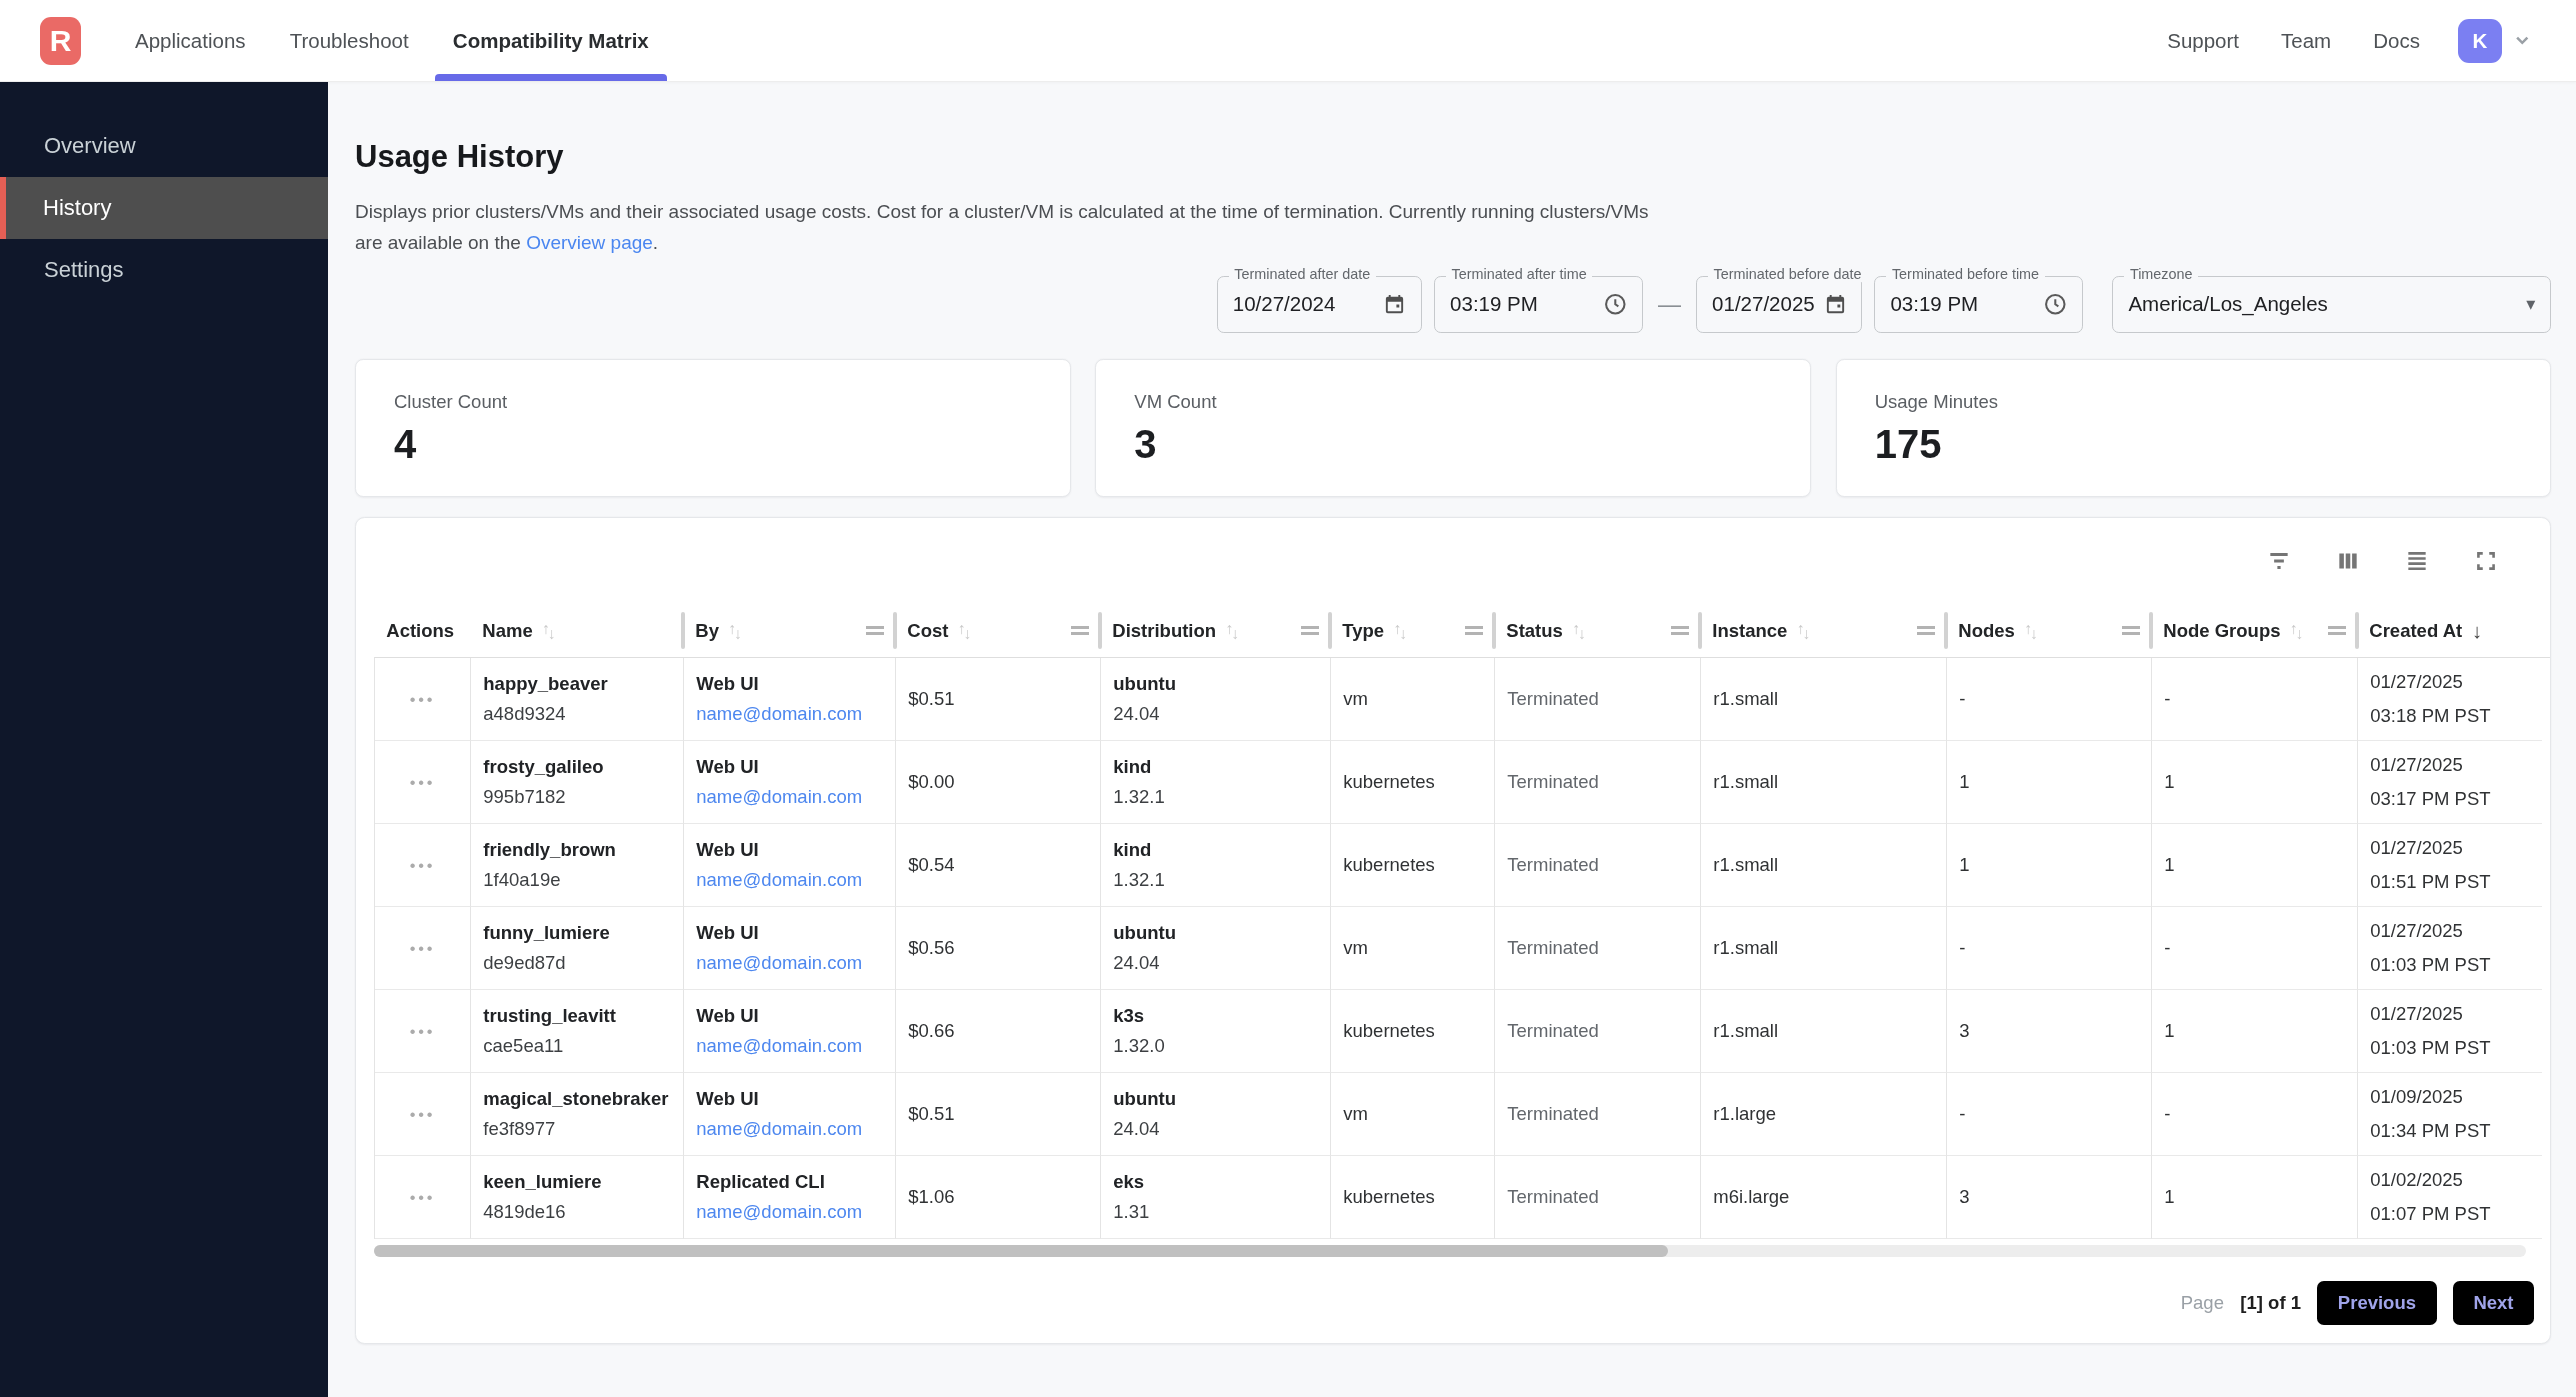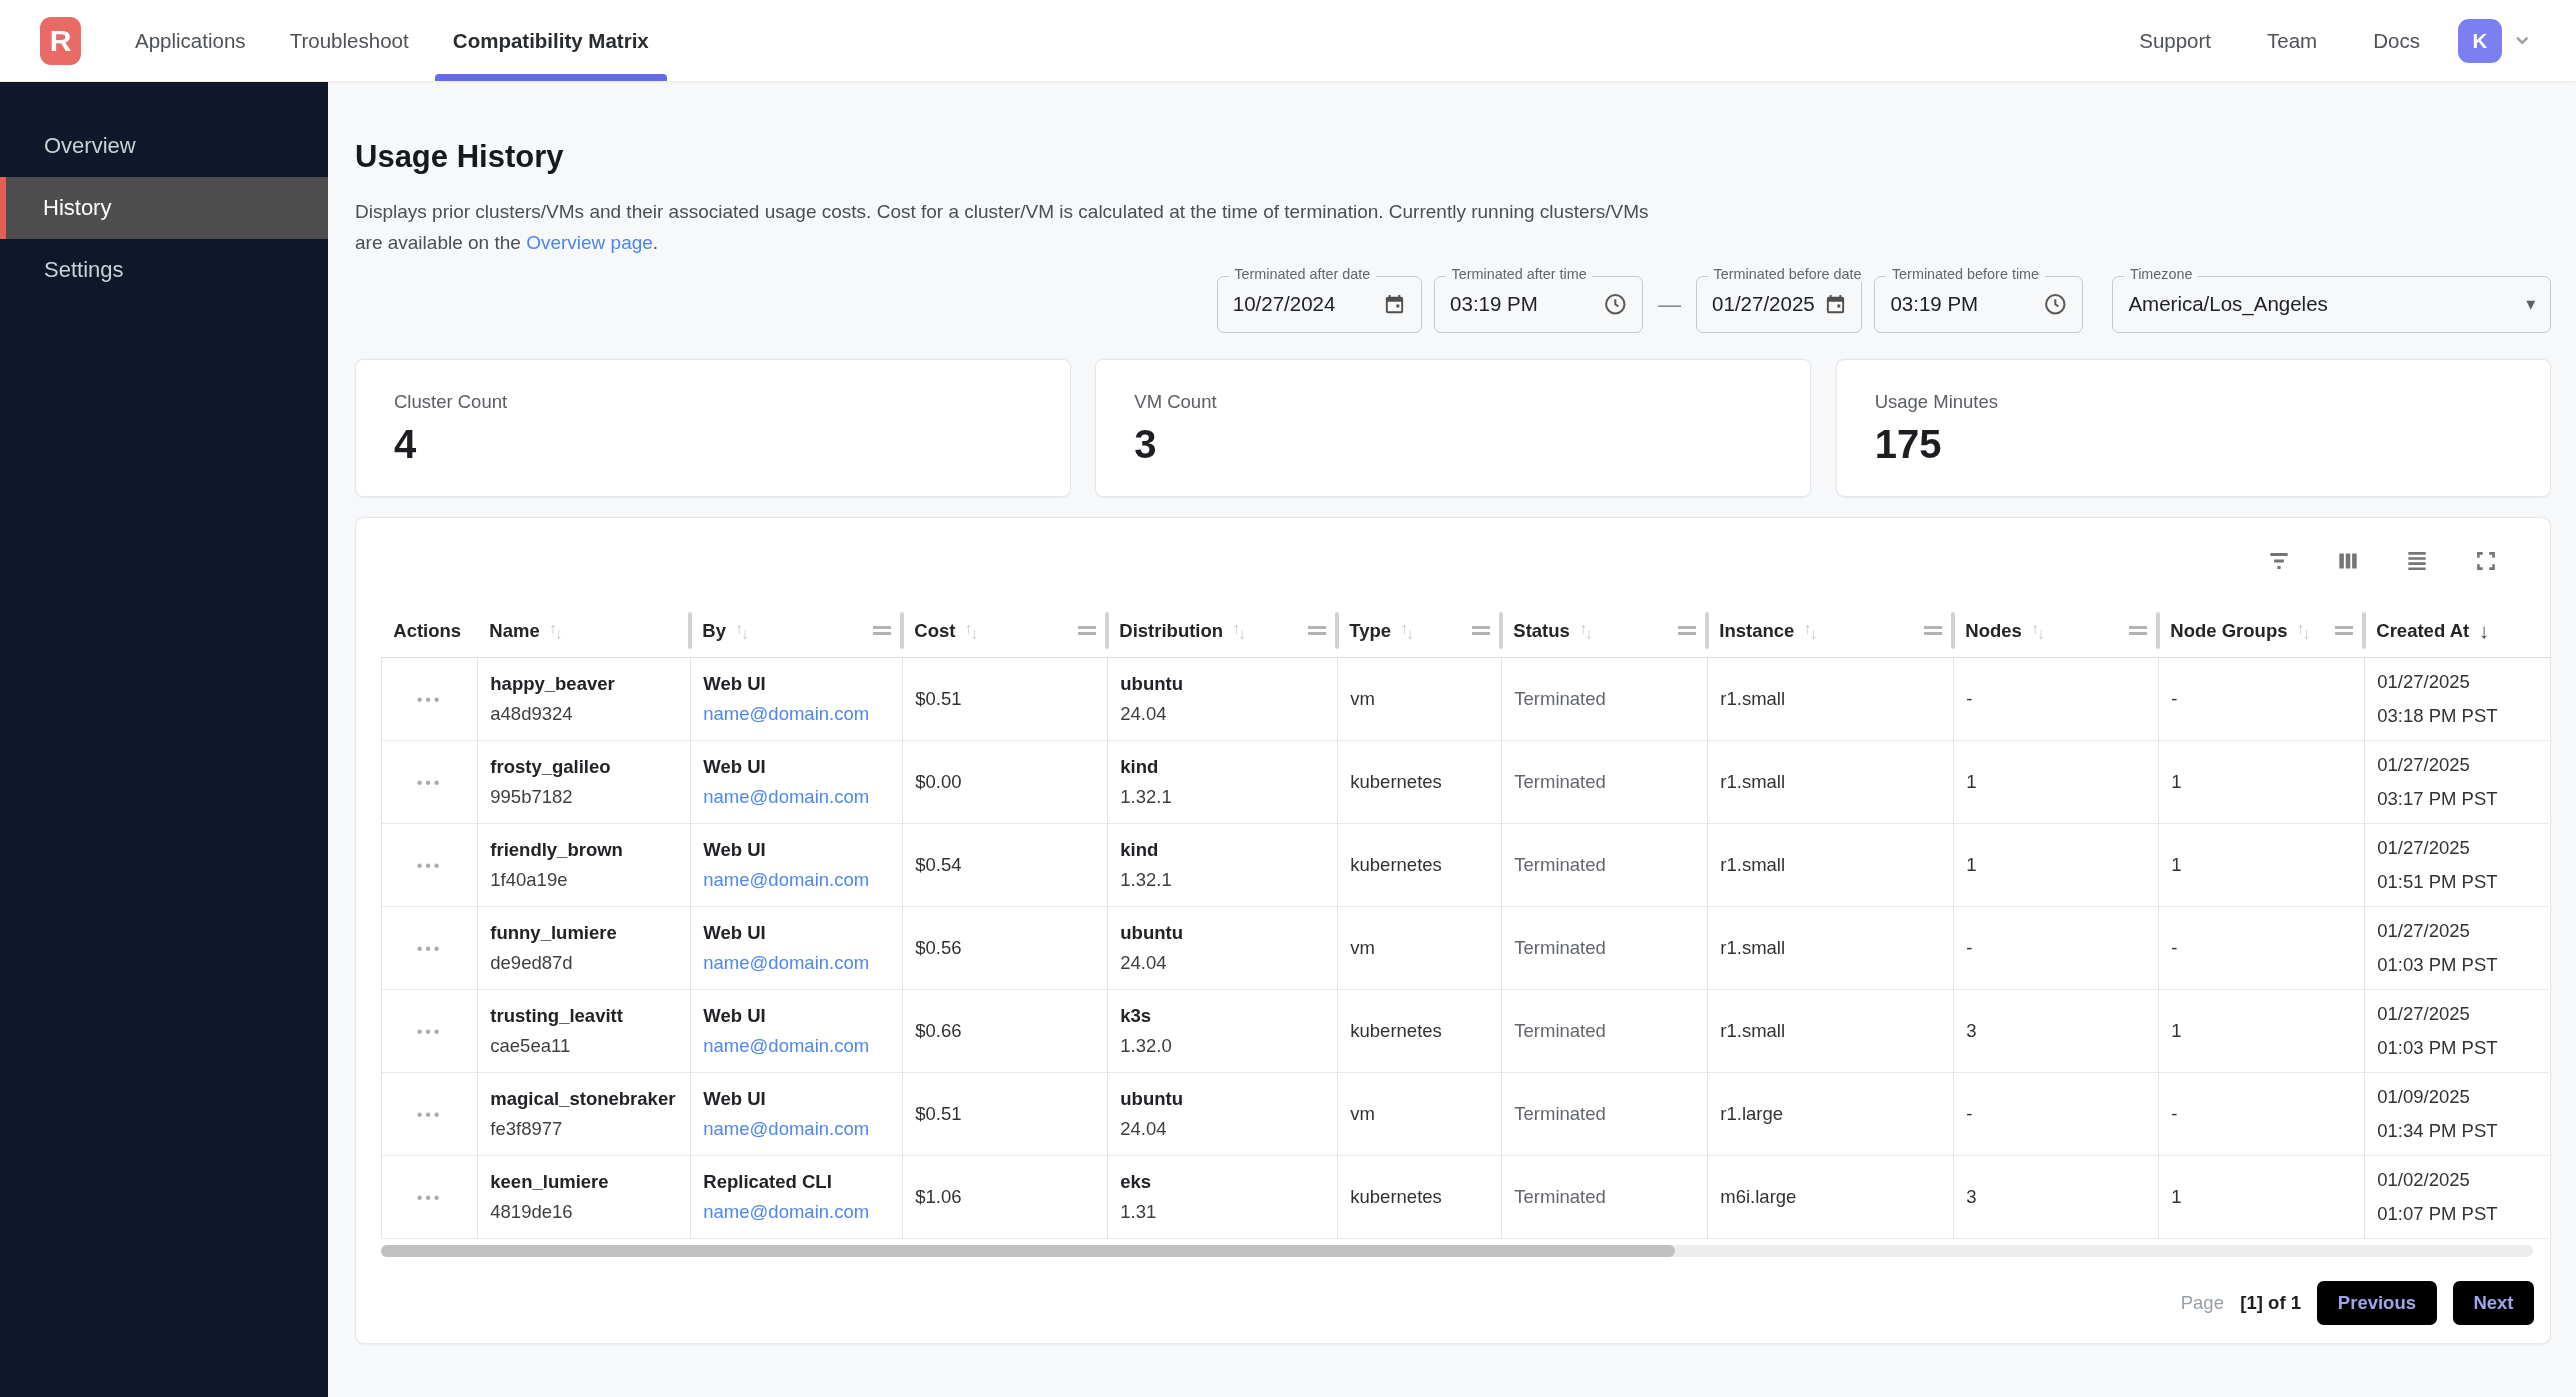--- a/index.html
+++ b/index.html
@@ -12,21 +12,21 @@
           border-bottom:0.7px solid #ededed;box-shadow:0 1.4px 4.1px rgba(0,0,0,.05);z-index:5;}
   .logo{width:41px;height:48px;border-radius:11px;background:#ea6a66;color:#fff;
         display:flex;align-items:center;justify-content:center;font-size:30px;font-weight:700;}
   .tabs{display:flex;height:100%;margin-left:36px;gap:8.2px;}
   .tab{display:flex;align-items:center;height:100%;padding:0 18px;font-size:20.5px;color:#4e5256;
        position:relative;cursor:pointer;}
   .tab.active{color:#2a2d30;font-weight:700;}
   .tab.active::after{content:"";position:absolute;left:0;right:0;bottom:0;height:6.8px;
        background:#676ae8;border-radius:4.1px 4.1px 0 0;}
   .nav-spacer{flex:1;}
-  .nav-links{display:flex;gap:56px;align-items:flex-end;}
+  .nav-links{display:flex;gap:42px;align-items:flex-end;}
   .nav-link{font-size:20.5px;color:#4e5256;cursor:pointer;}
   .account{display:flex;align-items:center;margin-left:38px;cursor:pointer;}
   .avatar{width:44px;height:44px;border-radius:11px;background:#7b7ff2;color:#fff;
           display:flex;align-items:center;justify-content:center;font-size:20.5px;font-weight:700;}
   .chev{margin-left:9.6px;display:flex;}
 
   
   .sidebar{position:absolute;top:82px;left:0;bottom:0;width:328px;background:#0f172a;padding-top:33px;box-sizing:border-box;}
   .side-item{height:62px;display:flex;align-items:center;padding-left:44px;font-size:22px;color:#c9d1d6;cursor:pointer;}
   .side-item.active{background:#4e4e4e;color:#fff;border-left:6.8px solid #e45f55;padding-left:37px;}
@@ -55,21 +55,21 @@
 
   
   .stats{display:flex;gap:24.6px;margin-top:26px;}
   .stat-card{flex:1;height:138px;background:#fff;border:1px solid #e5e7ea;border-radius:8.2px;
              box-sizing:border-box;padding:31px 0 0 38px;box-shadow:0 0.7px 2.1px rgba(16,24,40,.06);}
   .stat-label{font-size:18.5px;color:#5a5e63;}
   .stat-value{font-size:40px;font-weight:700;color:#1c1e21;margin-top:9.6px;}
 
   
   .table-card{margin-top:20.5px;height:827px;background:#fff;border:1px solid #e5e7ea;border-radius:9.6px;
-              box-sizing:border-box;padding-left:25px;box-shadow:0 0.7px 2.1px rgba(16,24,40,.06);overflow:hidden;}
+              box-sizing:border-box;padding-left:18px;box-shadow:0 0.7px 2.1px rgba(16,24,40,.06);overflow:hidden;}
   .toolbar{height:86px;display:flex;justify-content:flex-end;align-items:center;gap:36px;padding-right:48px;}
   .tool-btn{width:33px;height:33px;display:flex;align-items:center;justify-content:center;cursor:pointer;}
 
   .grid{display:grid;grid-template-columns:96px 213px 212px 205px 230px 164px 206px 246px 205px 206px 184px;}
   .thead{height:53px;align-items:center;}
   .hcell{display:flex;align-items:center;font-size:18.5px;font-weight:700;color:#232527;position:relative;
          height:100%;padding-left:12.3px;box-sizing:border-box;}
   .hcell.sep::before{content:"";position:absolute;left:-2.1px;top:8.2px;width:4.1px;height:37px;background:#d2d2d2;border-radius:2.1px;}
   .sort{display:inline-flex;margin-left:9.6px;color:#c9c9c9;font-size:15.7px;font-weight:400;}
   .sort i{font-style:normal;line-height:1;}

